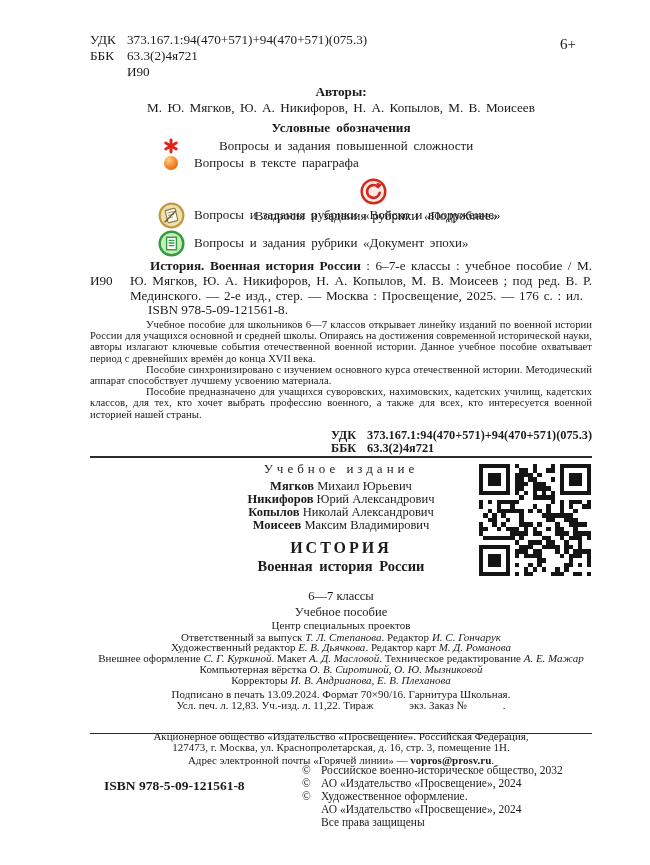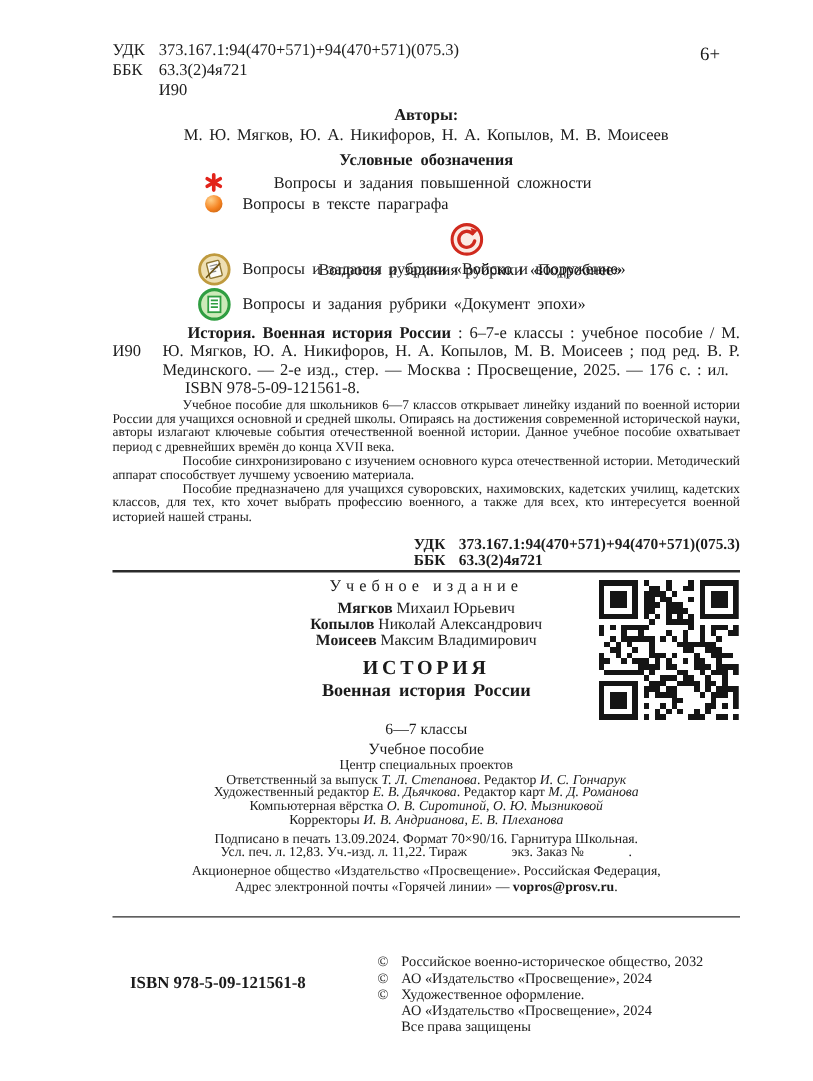--- a/index.html
+++ b/index.html
@@ -63,21 +63,21 @@
   .series-title{margin-top:7px;font-weight:bold;font-size:16px;line-height:17px;letter-spacing:3px;}
   .series-subtitle{margin-top:2px;font-weight:bold;font-size:14.5px;line-height:16px;word-spacing:3px;}
   .grades{margin-top:15px;font-size:12.5px;line-height:14px;}
   .edition-kind{margin-top:3px;font-size:12.5px;line-height:13px;}
   .center-name{margin-top:1px;font-size:11px;line-height:11.5px;}
   .credits{margin:0 -14px;}
   .credit-line{font-size:11px;line-height:10.8px;white-space:nowrap;}
   .credit-line i{font-style:italic;}
   .print-info{margin-top:4px;}
   .print-line{font-size:11px;line-height:11px;white-space:nowrap;}
-  .publisher{margin-top:4px;}
+  .publisher{margin-top:20px;}
   .publisher-line{font-size:11px;line-height:10.5px;white-space:nowrap;}
   .hotline{margin-top:3px;font-size:11px;line-height:11px;}
   .hotline b{font-weight:bold;}
 
   .qr{position:absolute;left:479px;top:464px;width:112px;height:112px;}
 
   
   .bottom-row{position:absolute;left:90px;width:502px;top:764px;display:flex;align-items:flex-start;}
   .bottom-isbn{margin-left:14px;font-weight:bold;font-size:13.5px;line-height:14px;margin-top:15px;}
   .copyright{margin-left:auto;width:290px;}
@@ -188,40 +188,43 @@
       <span>63.3(2)4я721</span>
     </div>
   </div>
 
   <div class="rule rule-mid"></div>
 
   <div class="imprint">
     <div class="edition-type">Учебное издание</div>
     <div class="imprint-authors">
         <div class="imprint-author"><b>Мягков</b><span> Михаил Юрьевич</span></div>
+        <div class="imprint-author"><b>Никифоров</b><span> Юрий Александрович</span></div>
         <div class="imprint-author"><b>Копылов</b><span> Николай Александрович</span></div>
         <div class="imprint-author"><b>Моисеев</b><span> Максим Владимирович</span></div>
       </div>
     <div class="series-title">ИСТОРИЯ</div>
     <div class="series-subtitle">Военная история России</div>
     <div class="grades">6—7 классы</div>
     <div class="edition-kind">Учебное пособие</div>
     <div class="center-name">Центр специальных проектов</div>
     <div class="credits">
         <div class="credit-line"><span>Ответственный за выпуск </span><i>Т. Л. Степанова</i><span>. Редактор </span><i>И. С. Гончарук</i></div>
         <div class="credit-line"><span>Художественный редактор </span><i>Е. В. Дьячкова</i><span>. Редактор карт </span><i>М. Д. Романова</i></div>
+        <div class="credit-line"><span>Внешнее оформление </span><i>С. Г. Куркиной</i><span>. Макет </span><i>А. Д. Масловой</i><span>. Техническое редактирование </span><i>А. Е. Мажар</i></div>
         <div class="credit-line"><span>Компьютерная вёрстка </span><i>О. В. Сиротиной, О. Ю. Мызниковой</i></div>
         <div class="credit-line"><span>Корректоры </span><i>И. В. Андрианова, Е. В. Плеханова</i></div>
       </div>
     <div class="print-info">
         <div class="print-line">Подписано в печать 13.09.2024. Формат 70×90/16. Гарнитура Школьная.</div>
         <div class="print-line">Усл. печ. л. 12,83. Уч.-изд. л. 11,22. Тираж &nbsp;&nbsp;&nbsp;&nbsp;&nbsp;&nbsp;&nbsp;&nbsp;&nbsp;&nbsp;&nbsp; экз. Заказ № &nbsp;&nbsp;&nbsp;&nbsp;&nbsp;&nbsp;&nbsp;&nbsp;&nbsp;&nbsp;&nbsp; .</div>
       </div>
     <div class="publisher">
         <div class="publisher-line">Акционерное общество «Издательство «Просвещение». Российская Федерация,</div>
+        <div class="publisher-line">127473, г. Москва, ул. Краснопролетарская, д. 16, стр. 3, помещение 1Н.</div>
       </div>
     <div class="hotline"><span>Адрес электронной почты «Горячей линии» — </span><b>vopros@prosv.ru</b><span>.</span></div>
   </div>
 
   <div class="qr">
     <svg viewBox="0 0 25 25" width="112" height="112" fill="#151515" shape-rendering="crispEdges">
         <rect x="0" y="0" width="7" height="7"></rect>
         <rect x="1" y="1" width="5" height="5" fill="#ffffff"></rect>
         <rect x="2" y="2" width="3" height="3"></rect>
         <rect x="18" y="0" width="7" height="7"></rect>

